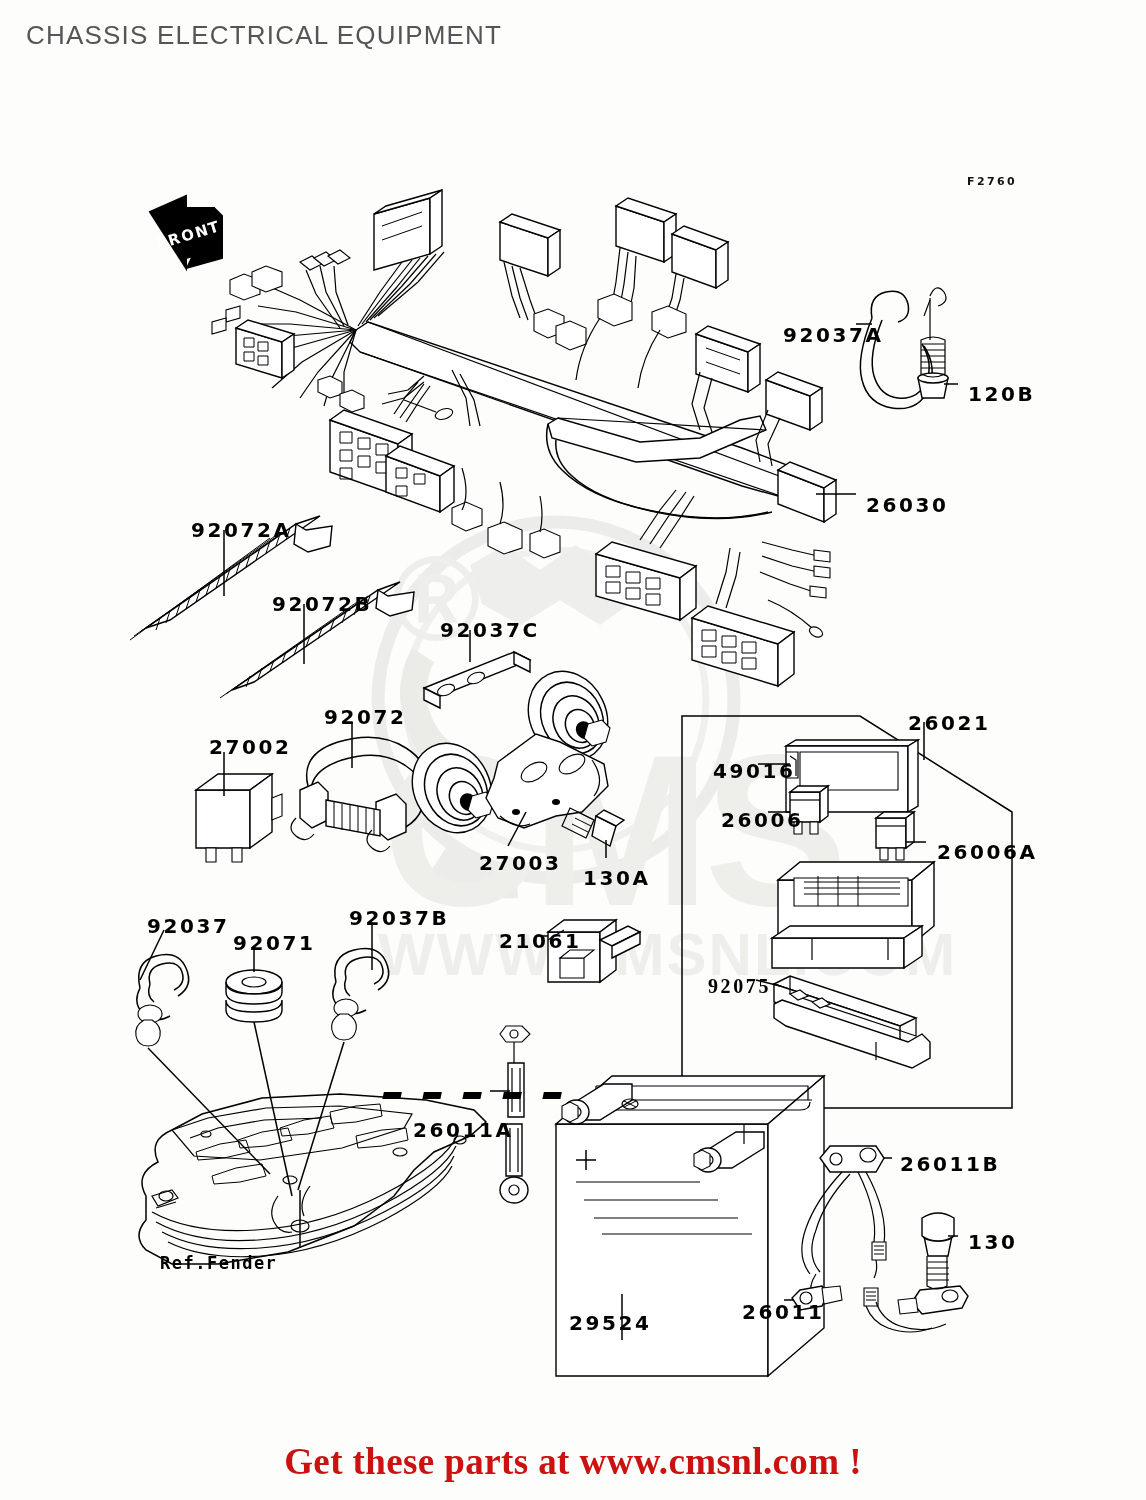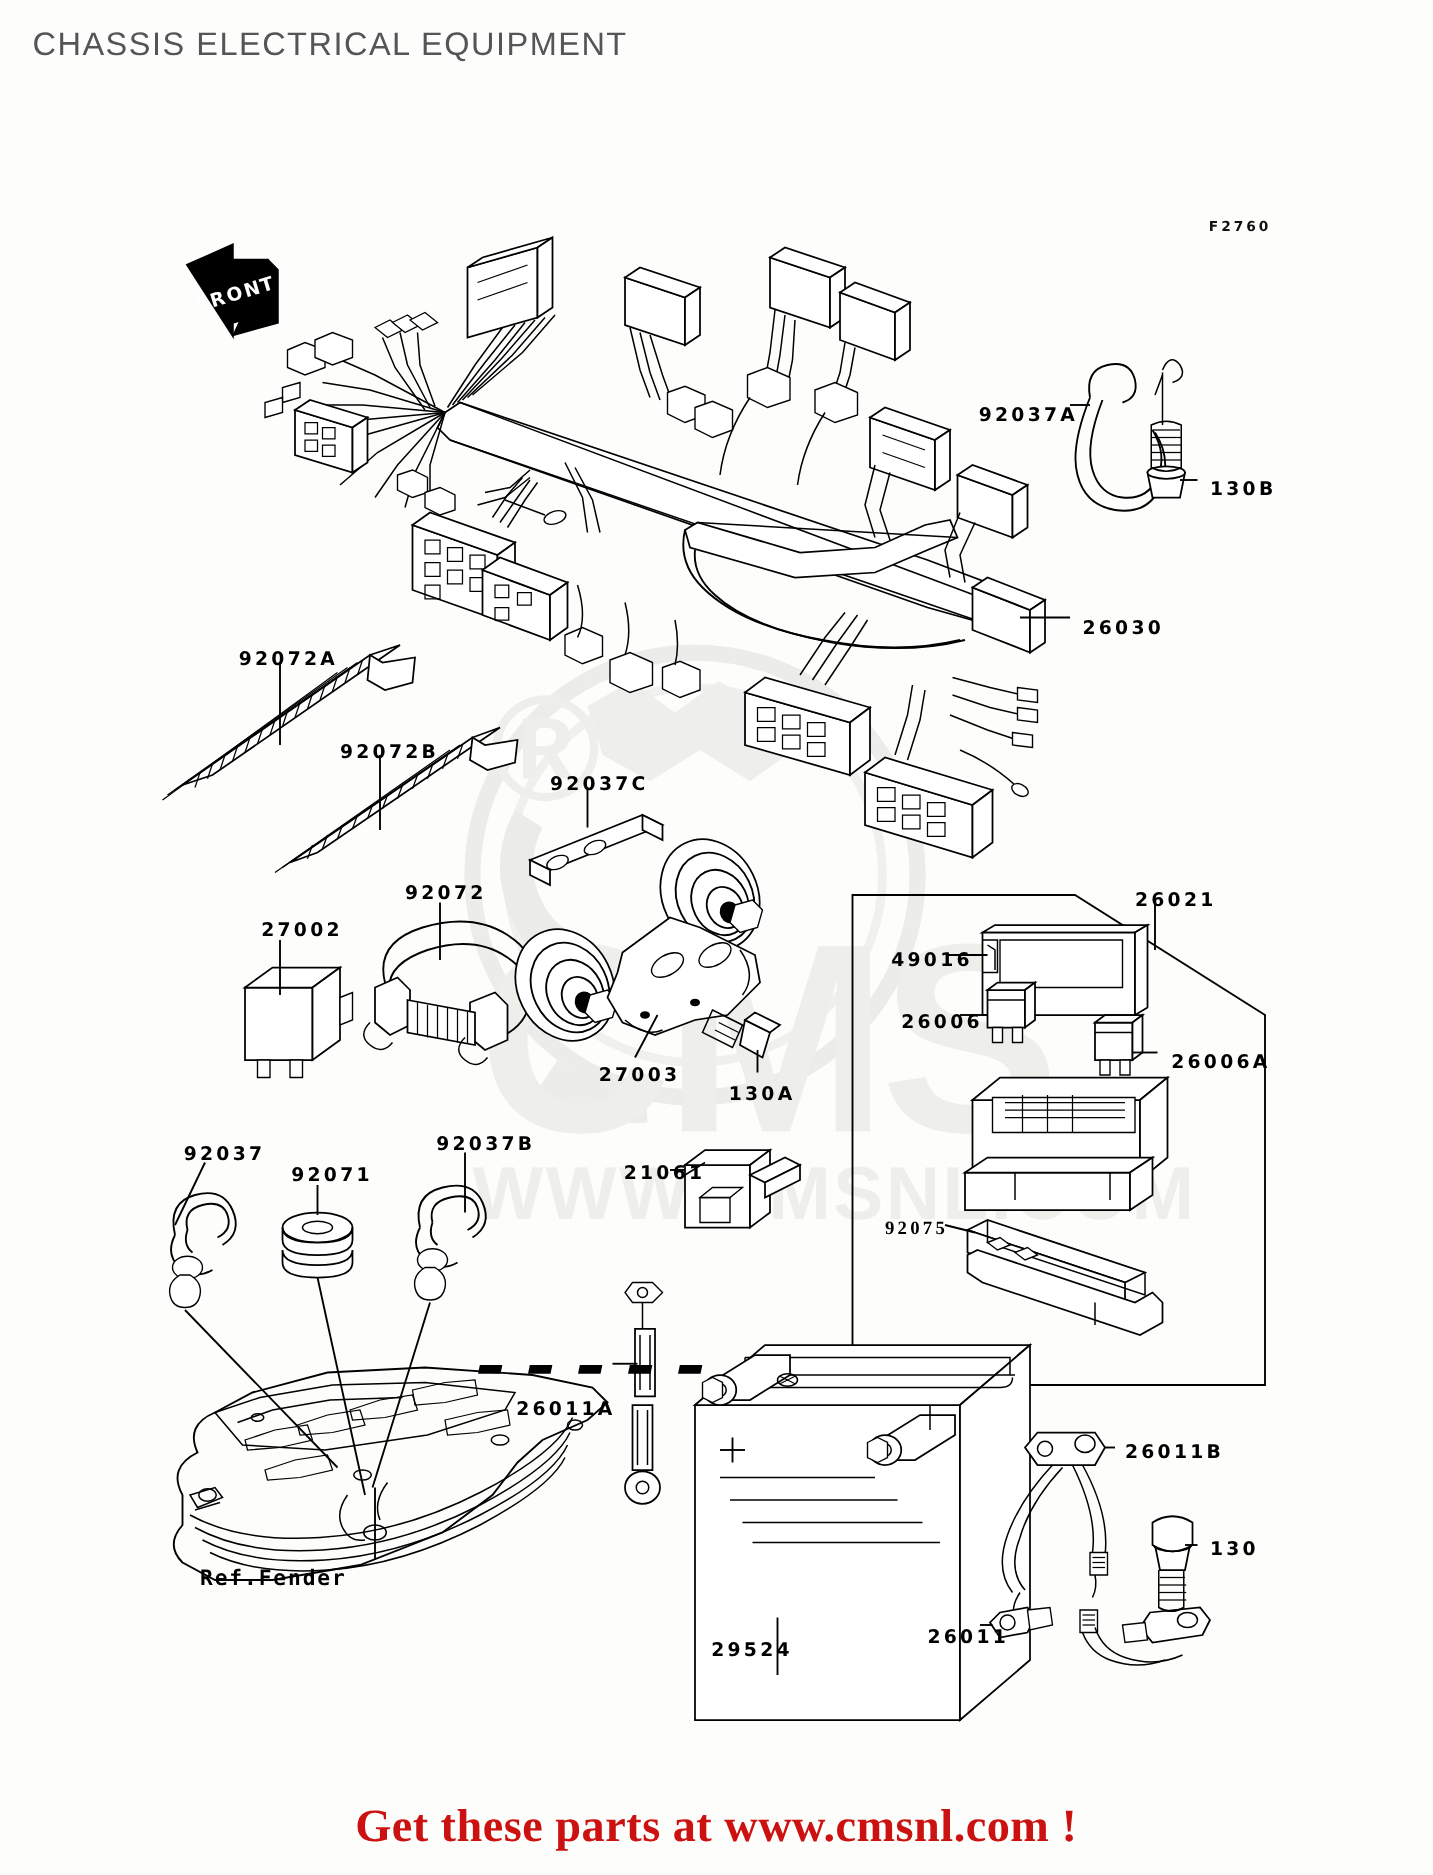--- a/index.html
+++ b/index.html
@@ -28,21 +28,21 @@
     text-align:center;
     font-family:"Liberation Serif",serif;
     font-size:37px;font-weight:bold;color:#cc1111;
     letter-spacing:.4px;white-space:nowrap;
   }
 
   
   .lbl{
     position:absolute;
     font-family:"DejaVu Sans",sans-serif;
-    font-size:15px;font-weight:bold;color:#000;
+    font-size:20px;font-weight:bold;color:#000;
     letter-spacing:2.6px;white-space:nowrap;
   }
   .reffender{
     position:absolute;left:160px;top:1253px;
     font-family:"DejaVu Sans Mono","DejaVu Sans",monospace;
     font-size:17px;font-weight:bold;letter-spacing:1.5px;color:#000;
     white-space:nowrap;
   }
 
   
@@ -722,21 +722,21 @@
           <path d="M927 1274 h22"></path>
           <path d="M927 1280 h22"></path>
       </g>
       <path class="ln2" d="M927 1256 L927 1286 q10 6 20 0 L947 1256"></path>
     </g>
     <path class="leader" d="M958 1236 L948 1236"></path>
 
   </svg>
 
   <div class="lbl" style="left:783px;top:323px;">92037A</div>
-  <div class="lbl" style="left:968px;top:382px;">130B</div>
+  <div class="lbl" style="left:968px;top:382px;">120B</div>
   <div class="lbl" style="left:866px;top:493px;">26030</div>
   <div class="lbl" style="left:191px;top:518px;">92072A</div>
   <div class="lbl" style="left:272px;top:592px;">92072B</div>
   <div class="lbl" style="left:440px;top:618px;">92037C</div>
   <div class="lbl" style="left:324px;top:705px;">92072</div>
   <div class="lbl" style="left:209px;top:735px;">27002</div>
   <div class="lbl" style="left:479px;top:851px;">27003</div>
   <div class="lbl" style="left:583px;top:866px;">130A</div>
   <div class="lbl" style="left:147px;top:914px;">92037</div>
   <div class="lbl" style="left:233px;top:931px;">92071</div>

